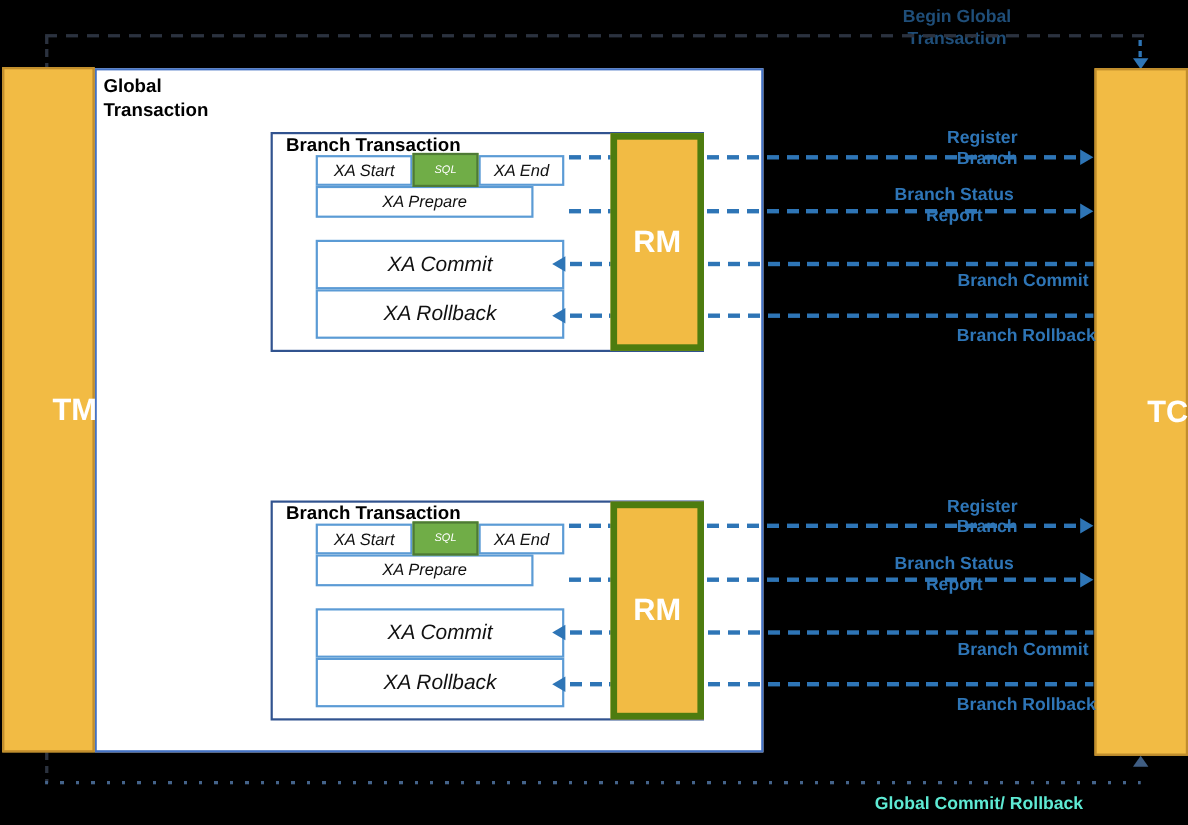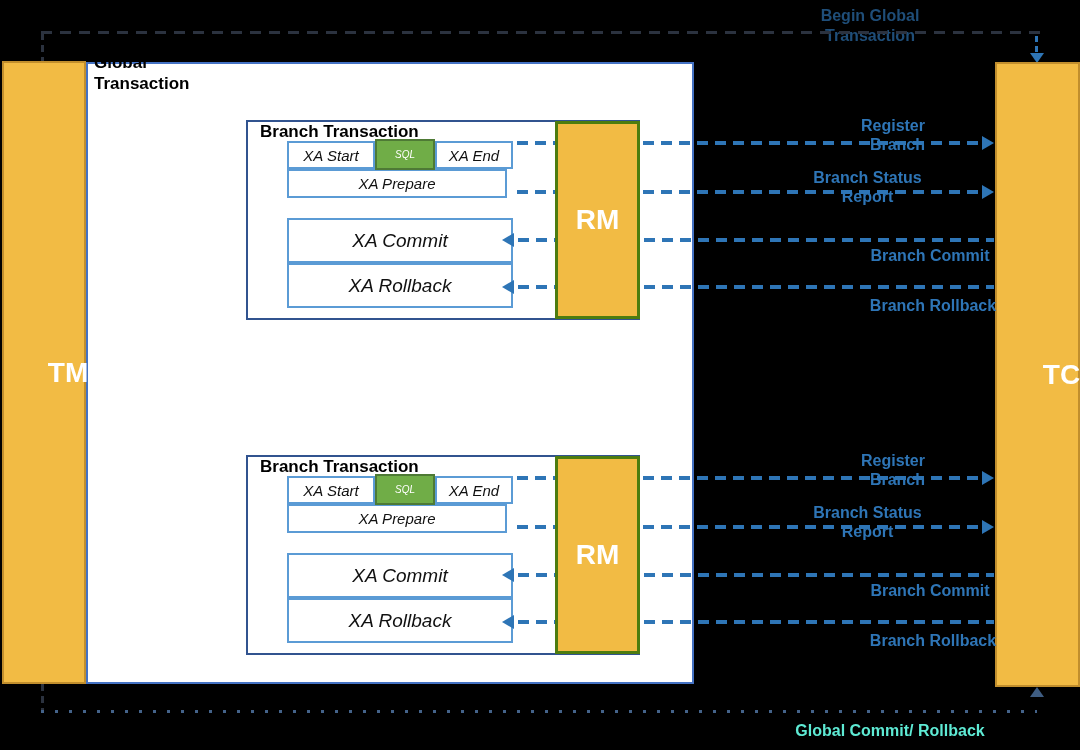--- a/index.html
+++ b/index.html
@@ -23,21 +23,21 @@
   }
   #tm-node { left:2px; top:61px; width:84px; height:623px; z-index:6; }
   #tc-node { left:995px; top:62px; width:85px; height:625px; z-index:6; }
 
   
   #global-box {
     left:86px; top:62px; width:608px; height:622px;
     background:#FFFFFF; border:2px solid #4472C4; z-index:1;
   }
   #global-title {
-    left:94px; top:52px; width:112px;
+    left:94px; top:68px; width:112px;
     font-size:17px; font-weight:bold; color:#000000; line-height:21px; z-index:2;
   }
 
   
   .branch-group { position:absolute; left:0; width:1080px; height:335px; }
   #branch-group-1 { top:0; }
   #branch-group-2 { top:335px; }
 
   .branch-box {
     left:246px; top:120px; width:394px; height:200px;
@@ -49,27 +49,27 @@
   }
   .step-box {
     background:#FFFFFF; border:2px solid #5B9BD5;
     display:flex; align-items:center; justify-content:center;
     font-style:italic; color:#111111; z-index:3;
   }
   .xa-start { left:287px; top:141px; width:88px; height:28px; font-size:15px; }
   .sql-box  { left:375px; top:139px; width:60px; height:31px; font-size:10px;
               background:#70AD47; border:2px solid #4E7A35; color:#FFFFFF; z-index:4; }
   .xa-end   { left:435px; top:141px; width:78px; height:28px; font-size:15px; }
-  .xa-prepare { left:287px; top:169px; width:220px; height:29px; font-size:15px; }
+  .xa-prepare { left:287px; top:169px; width:198px; height:29px; font-size:15px; }
   .xa-commit  { left:287px; top:218px; width:226px; height:45px; font-size:19px; }
   .xa-rollback{ left:287px; top:263px; width:226px; height:45px; font-size:19px; }
 
   .rm-node {
     left:555px; top:121px; width:85px; height:198px;
-    background:#F2BB44; border:3px solid #4d7c0f;
+    background:#F2BB44; border:6px solid #4d7c0f;
     color:#FFFFFF; font-weight:bold; font-size:28px;
     display:flex; align-items:center; justify-content:center; z-index:5;
   }
 
   
   .h-dash-blue {
     height:4px; z-index:4;
     background:repeating-linear-gradient(90deg,#2E75B6 0 11px,transparent 11px 18px);
   }
   .msg-line-1 { left:517px; top:141px; width:467px; }

